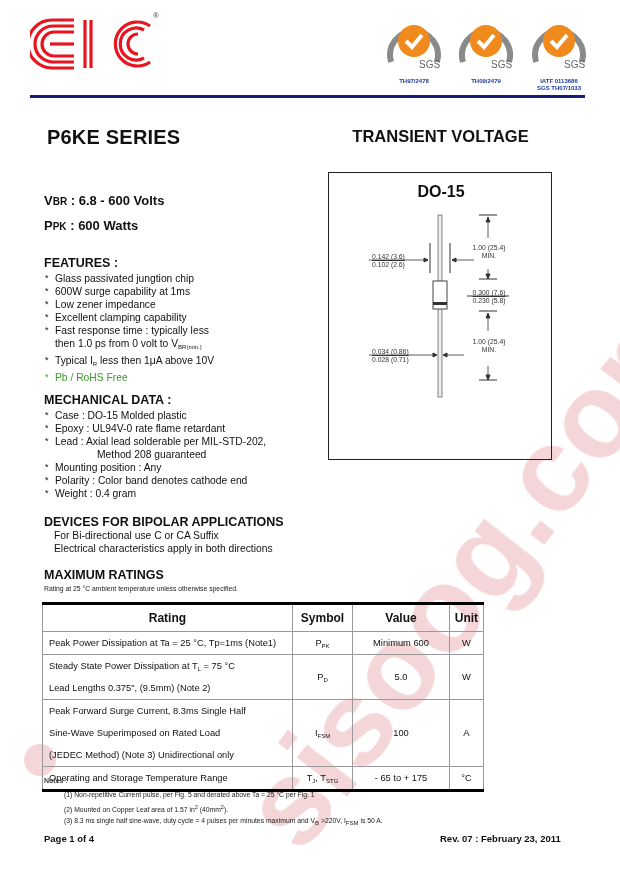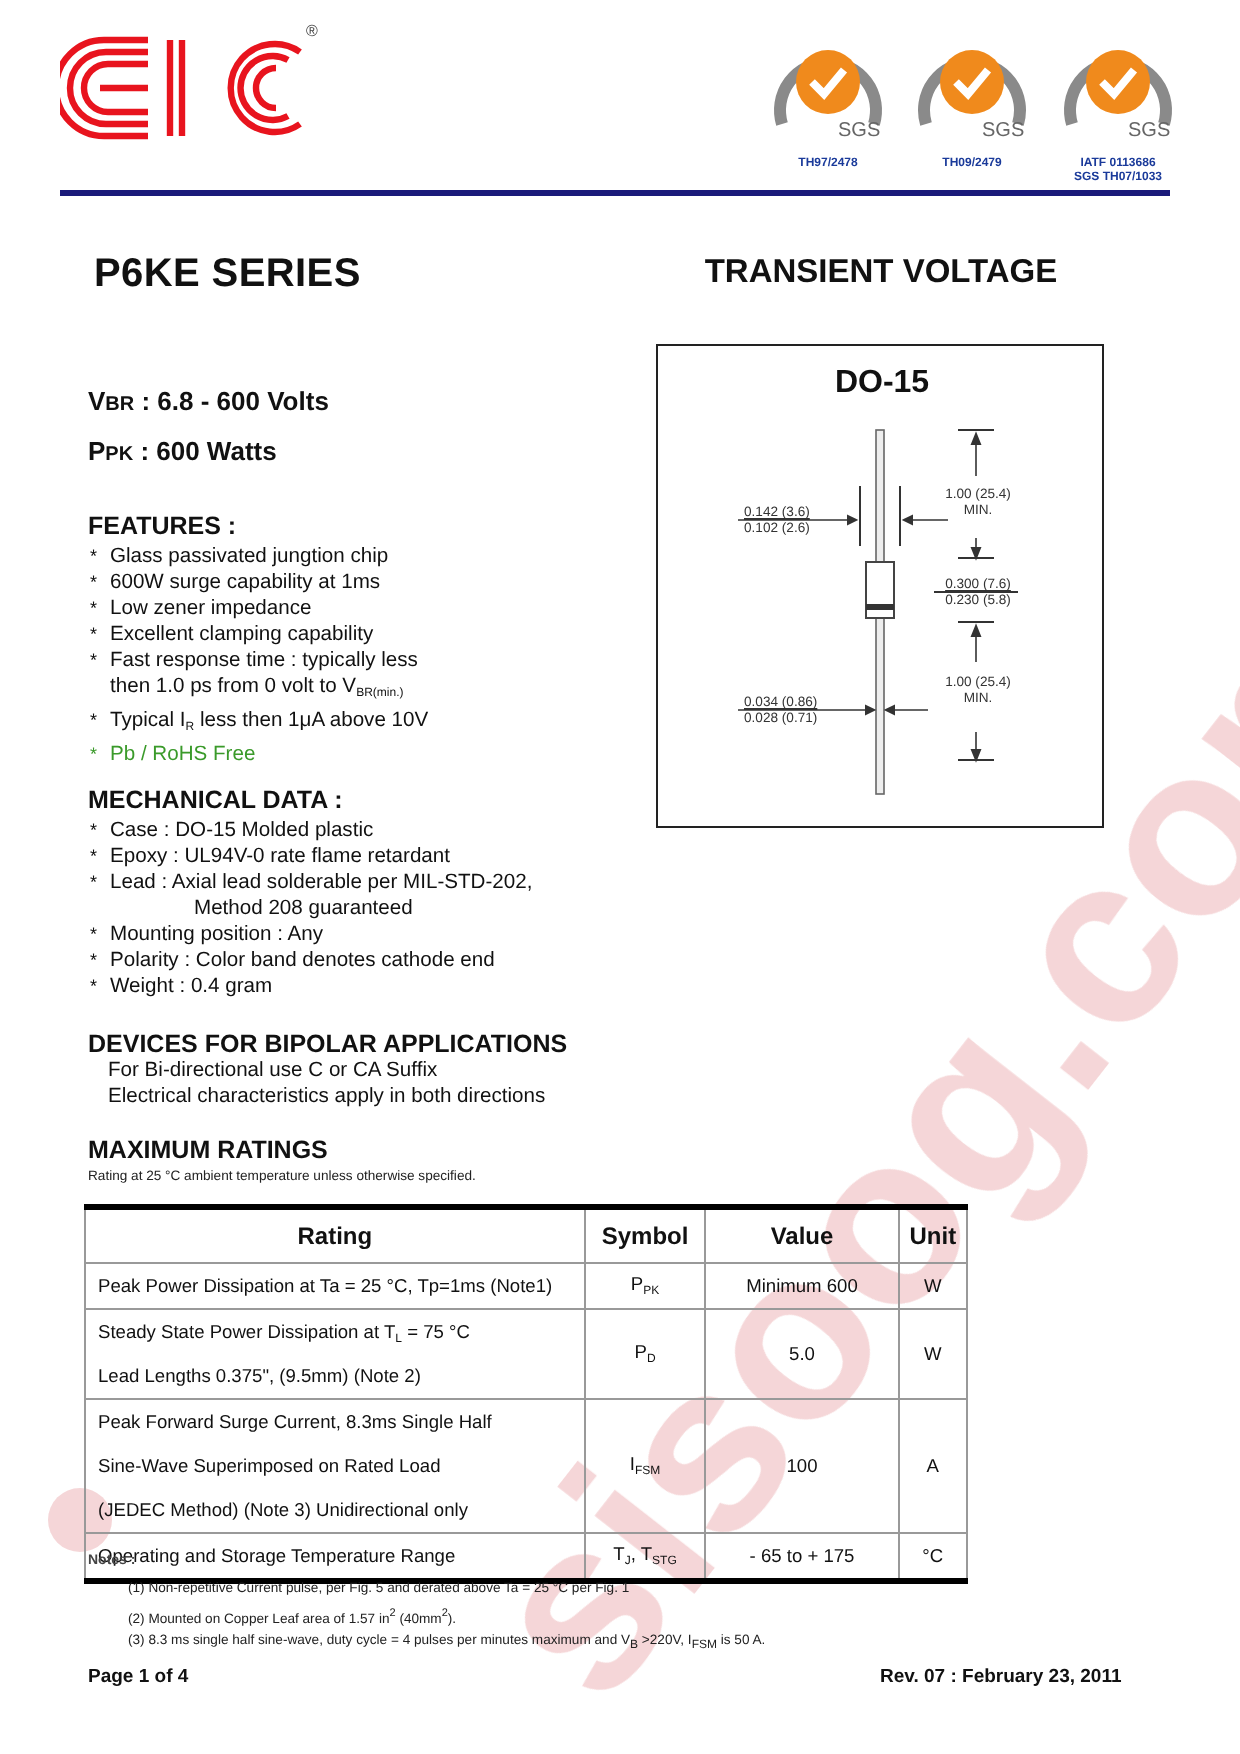--- a/index.html
+++ b/index.html
@@ -14,21 +14,21 @@
   h1.series { left:47px; top:126px; margin:0; font-size:20px; font-weight:bold; letter-spacing:0.2px; }
   .spec { left:44px; font-size:13px; font-weight:bold; }
   .spec .small { font-size:10px; }
   .sec-title { left:44px; font-size:12.5px; font-weight:bold; margin:0; }
   ul.list { position:absolute; left:44px; margin:0; padding:0; list-style:none; font-size:10.3px; line-height:13px; }
   ul.list li { padding-left:11px; position:relative; }
   ul.list li::before { content:"*"; position:absolute; left:1px; top:0; font-size:9px; }
   ul.list li.green { color:#3a9a2a; }
   ul.list .cont { display:block; padding-left:0; }
   .tvs-title { left:328px; top:124px; width:225px; text-align:center; font-size:16.5px; font-weight:bold; line-height:25px; }
-  .pkg-box { left:328px; top:172px; width:224px; height:242px; border:1px solid #222; box-sizing:border-box; }
+  .pkg-box { left:328px; top:172px; width:224px; height:288px; border:1px solid #222; box-sizing:border-box; }
   .pkg-name { left:0; top:10px; width:224px; text-align:center; font-size:16px; font-weight:bold; }
   .dim { font-size:6.8px; line-height:8px; color:#333; }
   .dim-caption { left:0; top:222px; width:224px; text-align:center; font-size:10px; font-weight:bold; color:#222; }
   .bip-sub { left:54px; font-size:10.3px; }
   .rating-note { left:44px; top:585px; font-size:6.8px; color:#222; }
   table.ratings { position:absolute; left:42px; top:602px; width:442px; border-collapse:collapse; font-size:9.3px; }
   table.ratings { border-top:3px solid #000; border-bottom:3px solid #000; }
   table.ratings th { font-size:12px; font-weight:bold; height:24px; border:1px solid #999; border-top:none; }
   table.ratings td { border:1px solid #999; padding:0 6px; vertical-align:middle; }
   table.ratings td.c { text-align:center; }

